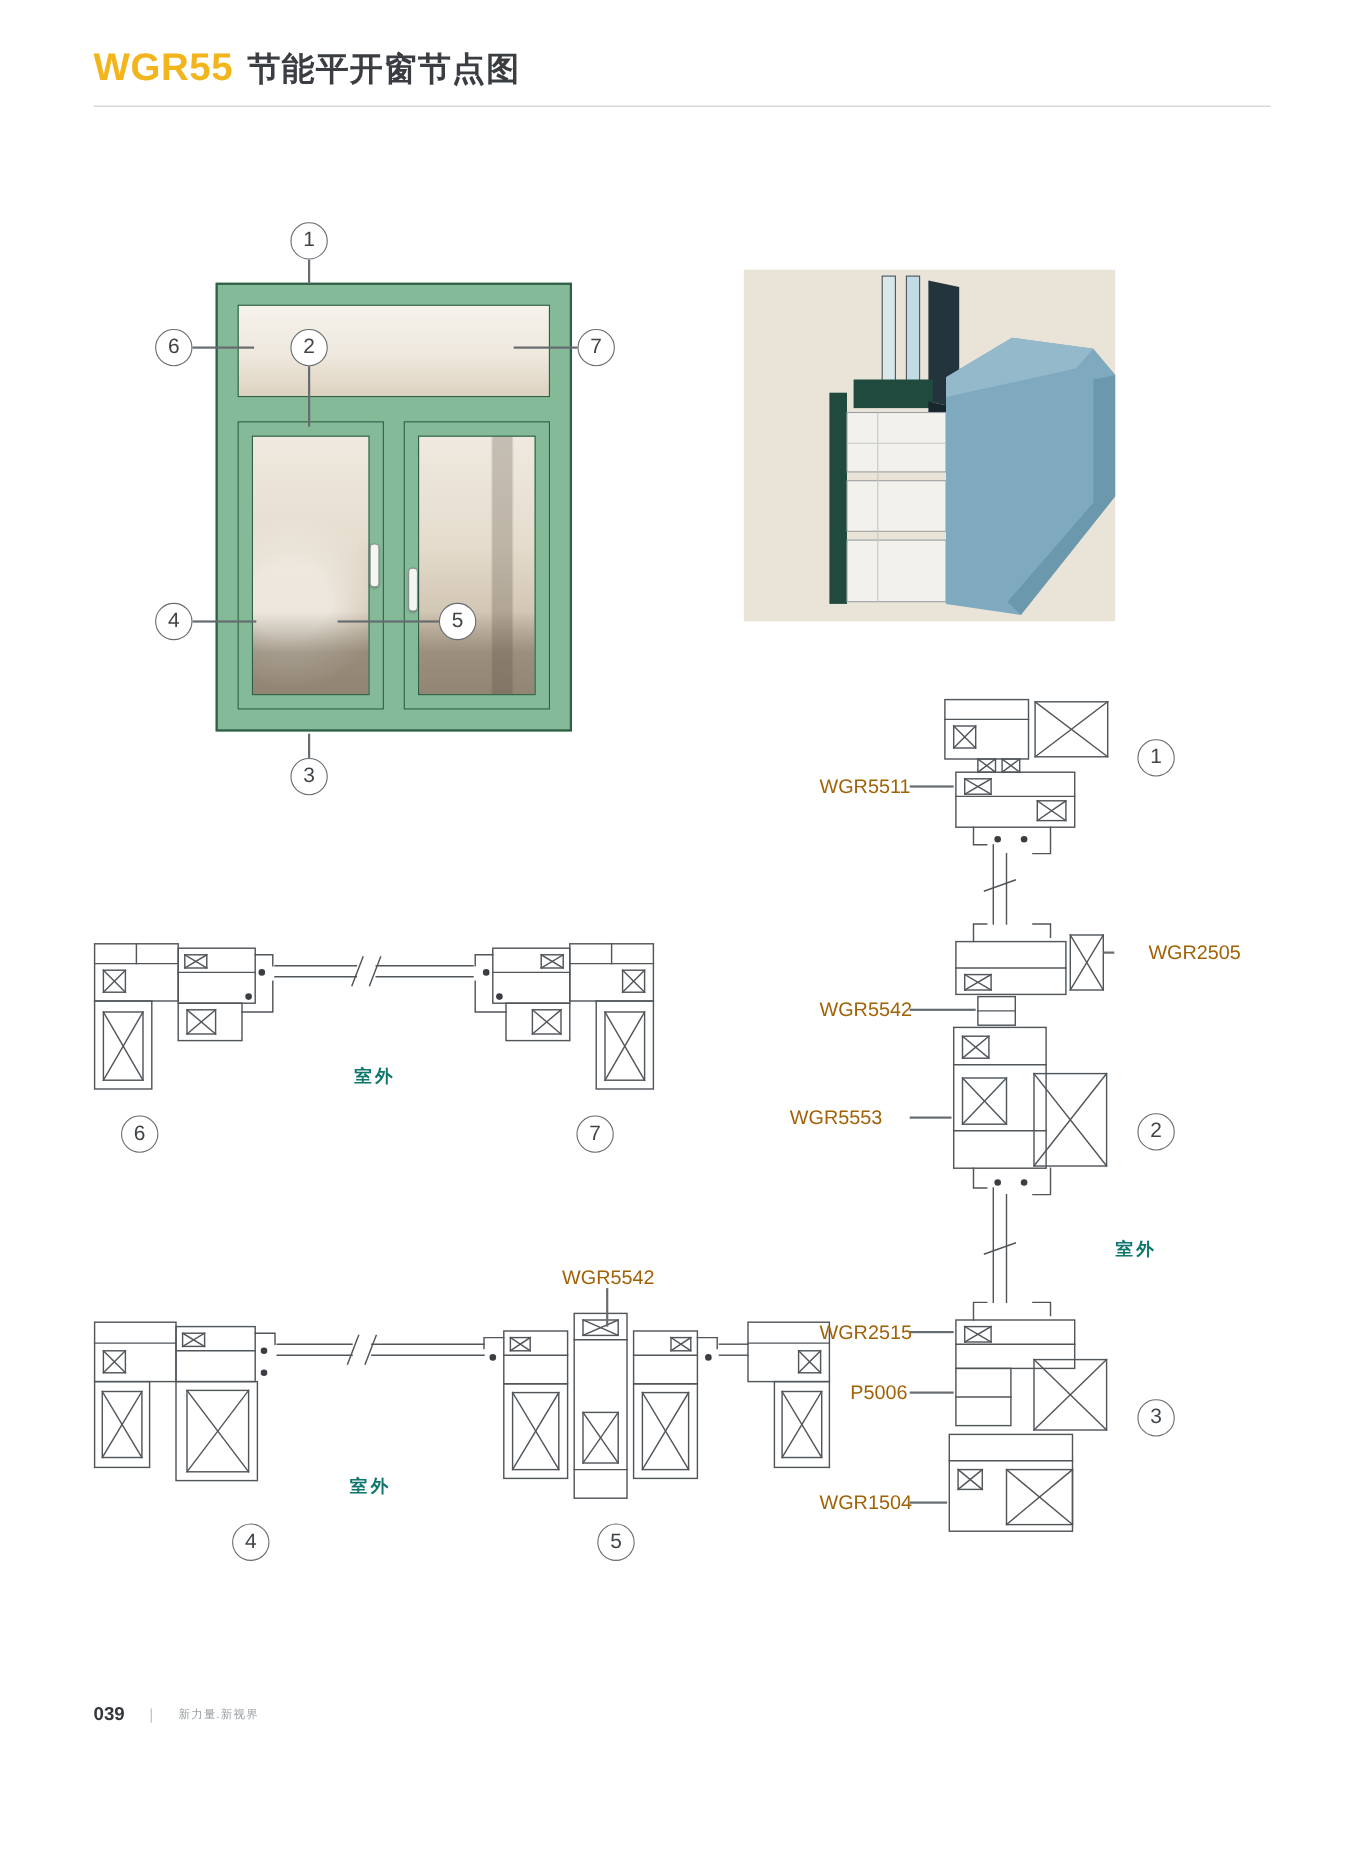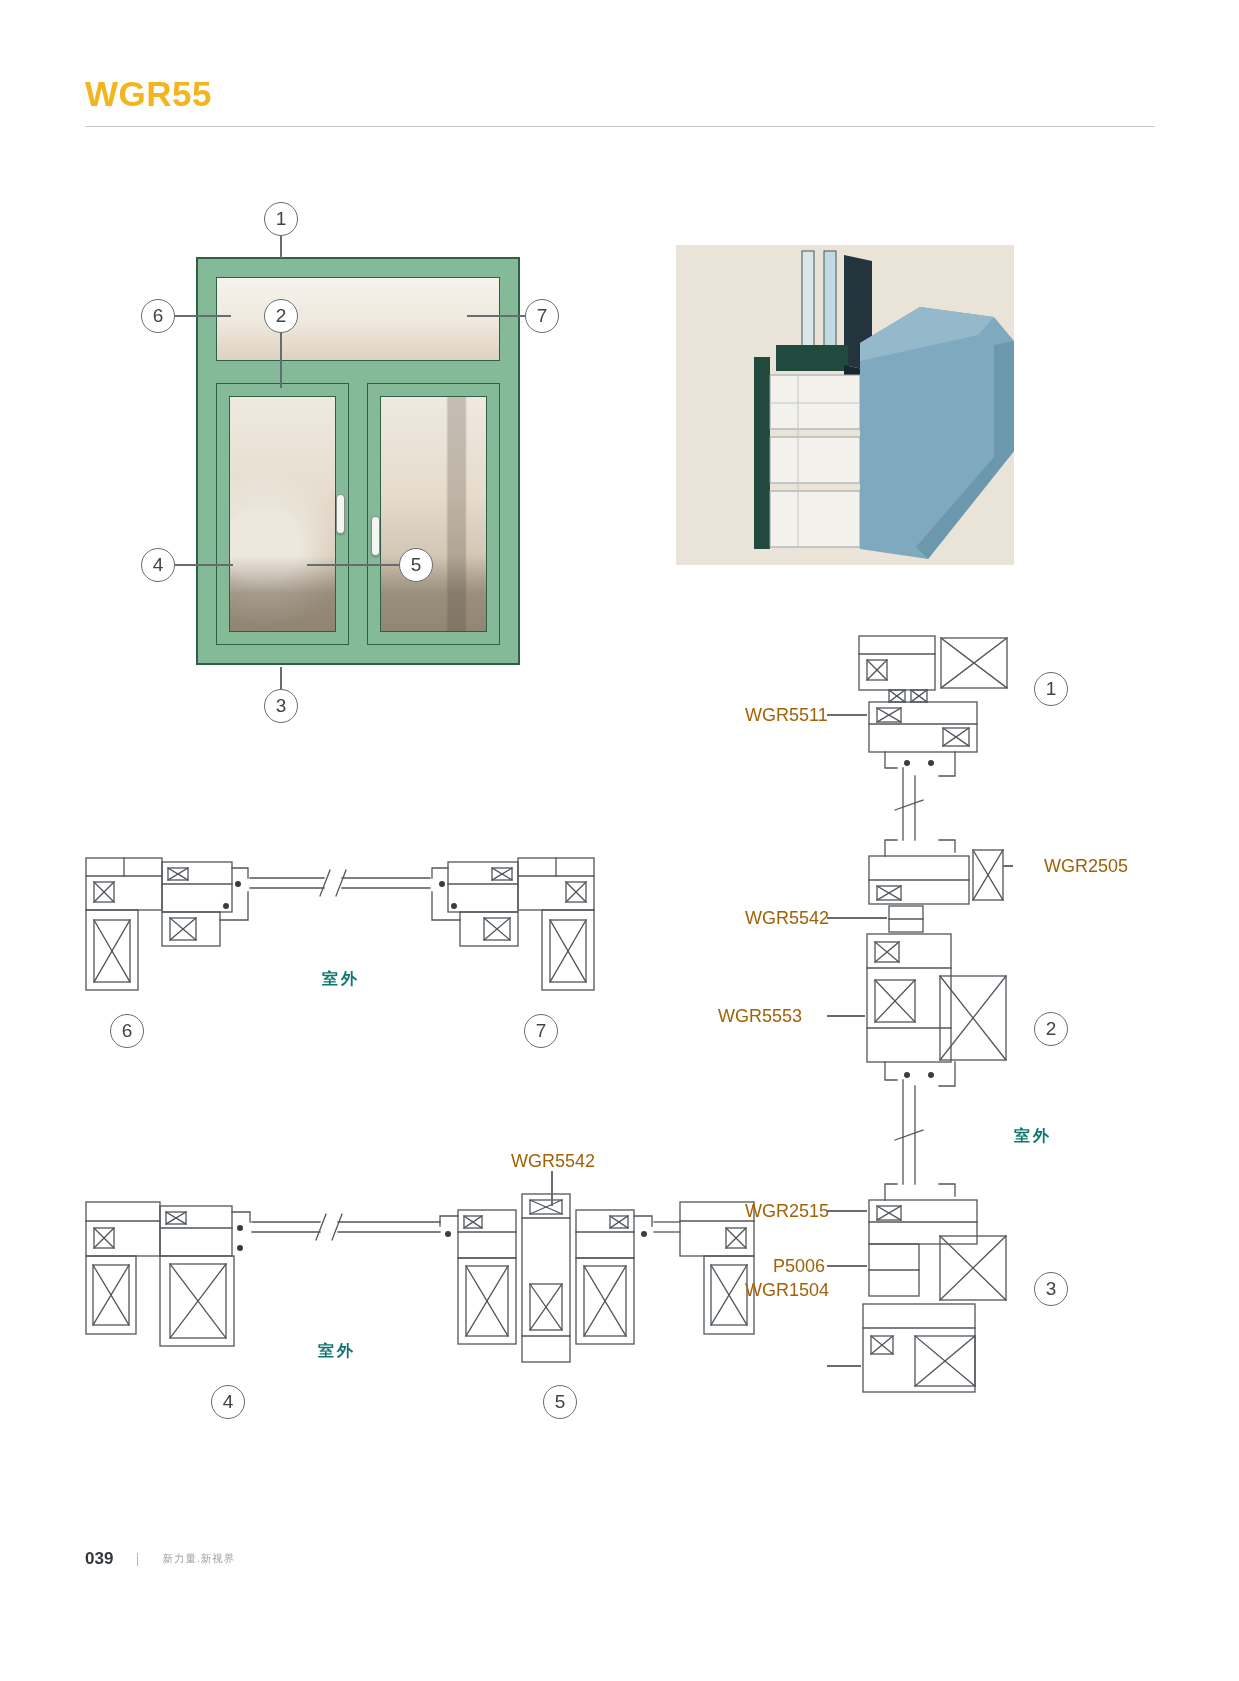--- a/index.html
+++ b/index.html
@@ -3,21 +3,21 @@
 <meta charset="utf-8">
 <style>
   * { margin:0; padding:0; box-sizing:border-box; }
   html,body { background:#ffffff; }
   body { font-family:"Liberation Sans","DejaVu Sans",sans-serif; color:#3a3e42; }
   .page { position:relative; width:1239px; height:1681px; background:#fff; overflow:hidden; }
   .abs { position:absolute; }
 
   
   .hdr { position:absolute; left:85px; top:42px; width:1070px; }
-  .hdr .t1 { display:flex; align-items:baseline; gap:13px;margin-top:32px; }
+  .hdr .t1 { display:flex; align-items:baseline; gap:13px; }
   .hdr .code { font-size:35px; font-weight:bold; color:#f2b51d; letter-spacing:.5px; }
   .hdr .zh { font-size:30px; font-weight:bold; color:#3a3e42; letter-spacing:1px; }
   .hdr .sub { margin-top:7px; font-size:17px; font-weight:bold; color:#6f7478; letter-spacing:.3px; }
   .hdr .rule { margin-top:12px; height:1px; background:#c8cbcd; }
 
   
   .window-illus { position:absolute; left:196px; top:257px; width:324px; height:408px;
                   background:#85ba98; border:2px solid #2f5f47; }
   .win-photo { position:absolute; border:1.5px solid #2f5f47; }
   .transom-photo { left:18px; top:18px; width:284px; height:84px;
@@ -64,20 +64,21 @@
   .footer .tagline { font-size:10.5px; color:#9ba0a3; letter-spacing:1px; }
 </style>
 </head>
 <body>
 
 <div class="page">
 
   <div class="hdr">
     <div class="t1">
       <span class="code">WGR55</span>
+      <span class="zh">节能平开窗节点图</span>
     </div>
     <div class="rule"></div>
   </div>
 
   <div class="window-illus">
     <div class="win-photo transom-photo"></div>
     <div class="sash sash1">
       <div class="sash-photo"></div>
       <div class="handle" style="right:3px; top:110px;"></div>
     </div>
@@ -381,21 +382,21 @@
   <div class="leader h" style="left:827px; top:1015px; width:38px;"></div>
 
   <div class="outdoor-label" style="left:1014px; top:1126px;">室外</div>
 
   <div class="part-label ra" style="left:745px; top:1202px;">WGR2515</div>
   <div class="leader h" style="left:827px; top:1210px; width:40px;"></div>
 
   <div class="part-label ra" style="left:745px; top:1257px;">P5006</div>
   <div class="leader h" style="left:827px; top:1265px; width:40px;"></div>
 
-  <div class="part-label ra" style="left:745px; top:1281px;text-align:right;">WGR1504</div>
+  <div class="part-label ra" style="left:745px; top:1357px;text-align:right;">WGR1504</div>
   <div class="leader h" style="left:827px; top:1365px; width:34px;"></div>
 
   <div class="callout" style="left:1034px; top:672px;">
       <span>1</span>
     </div>
   <div class="callout" style="left:1034px; top:1012px;">
       <span>2</span>
     </div>
   <div class="callout" style="left:1034px; top:1272px;">
       <span>3</span>

